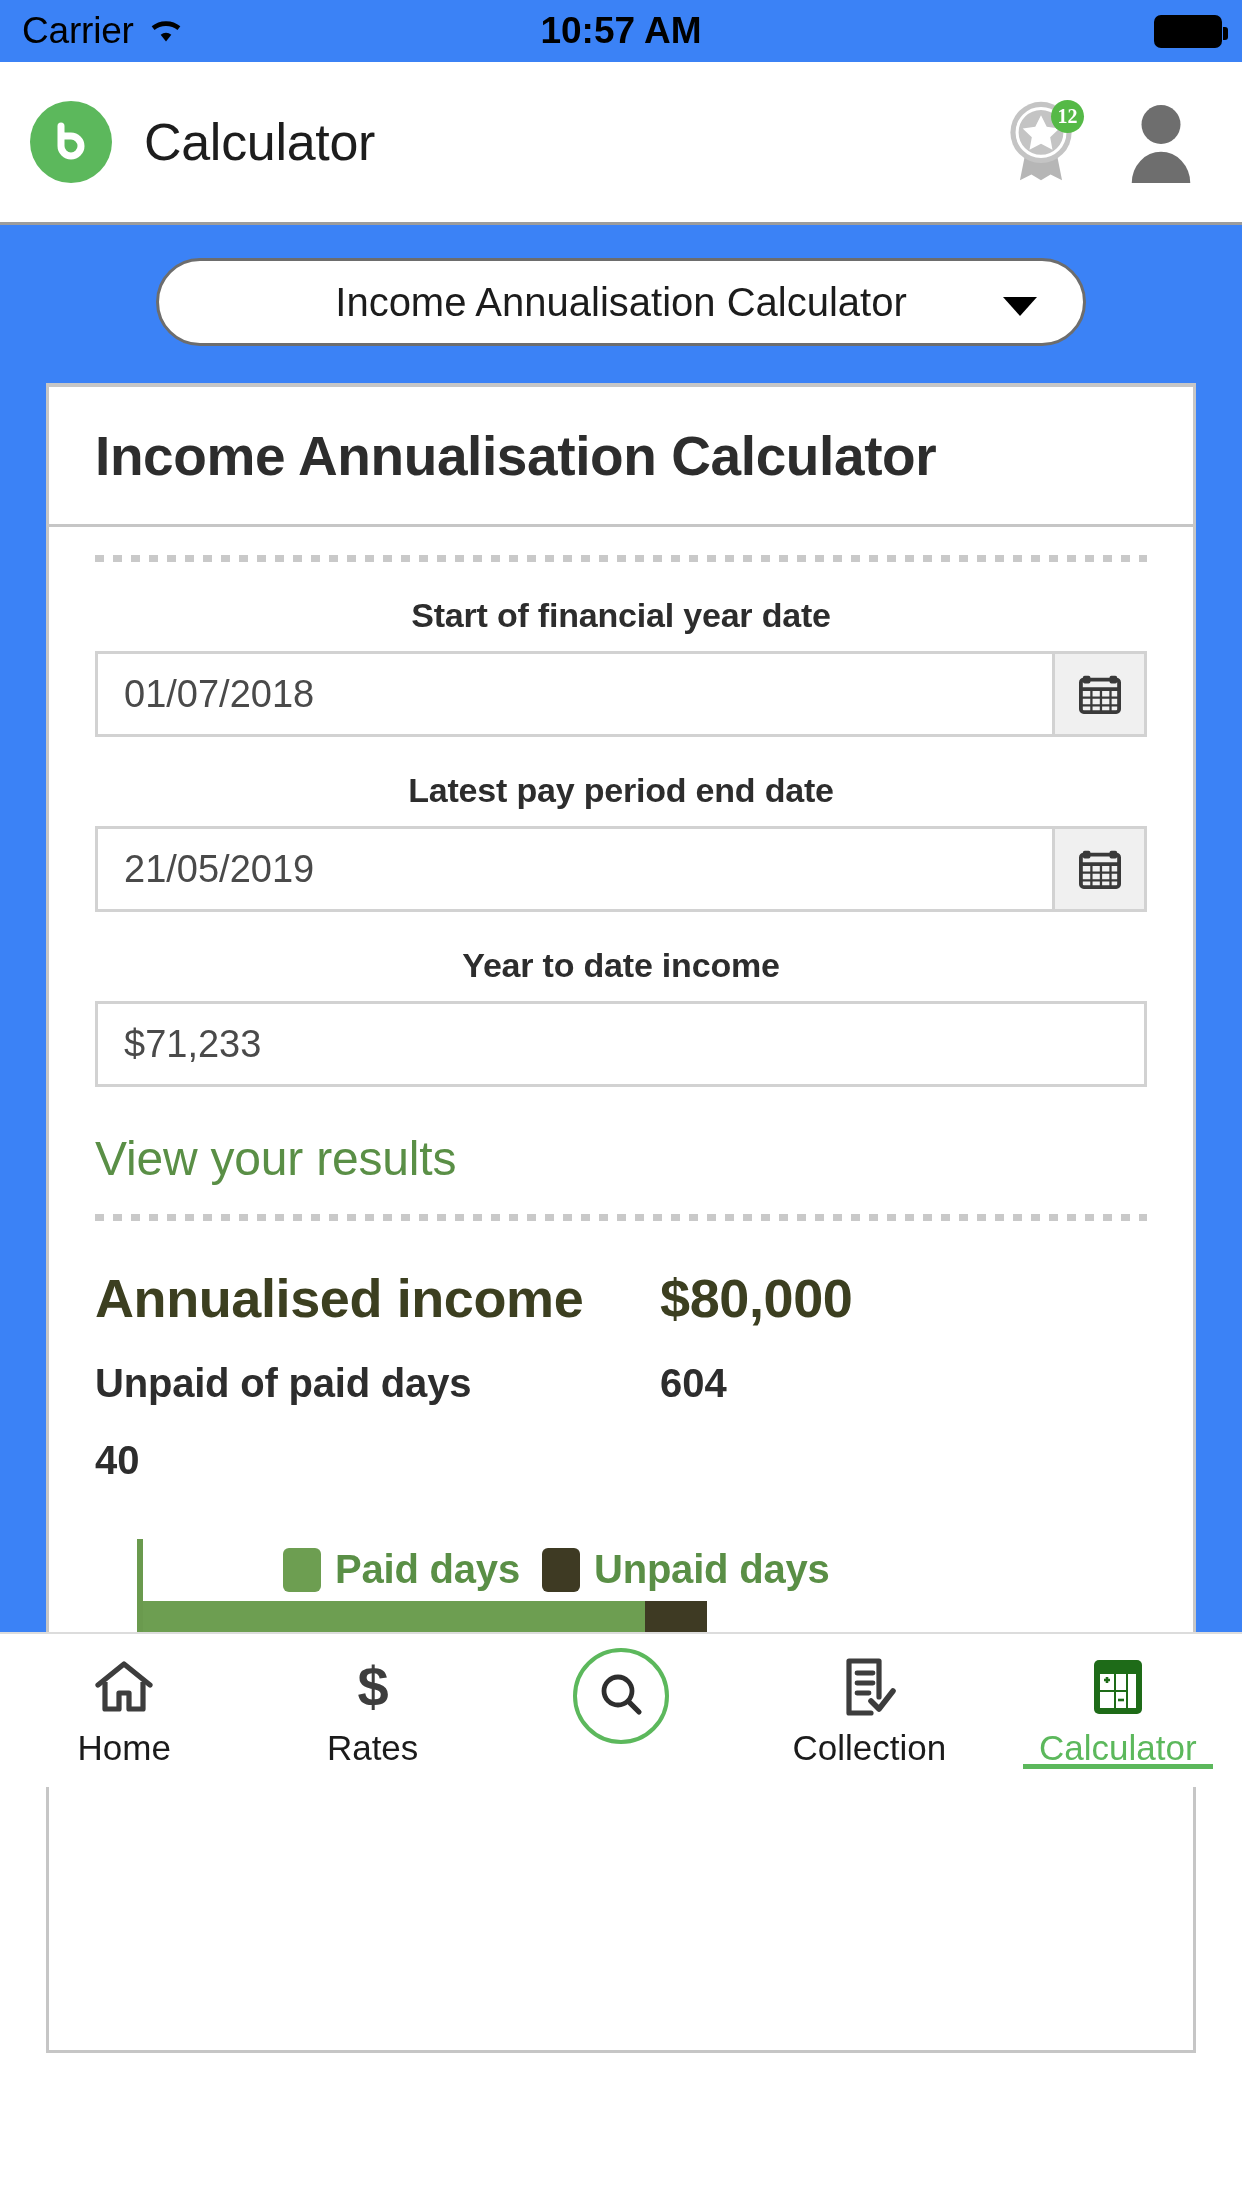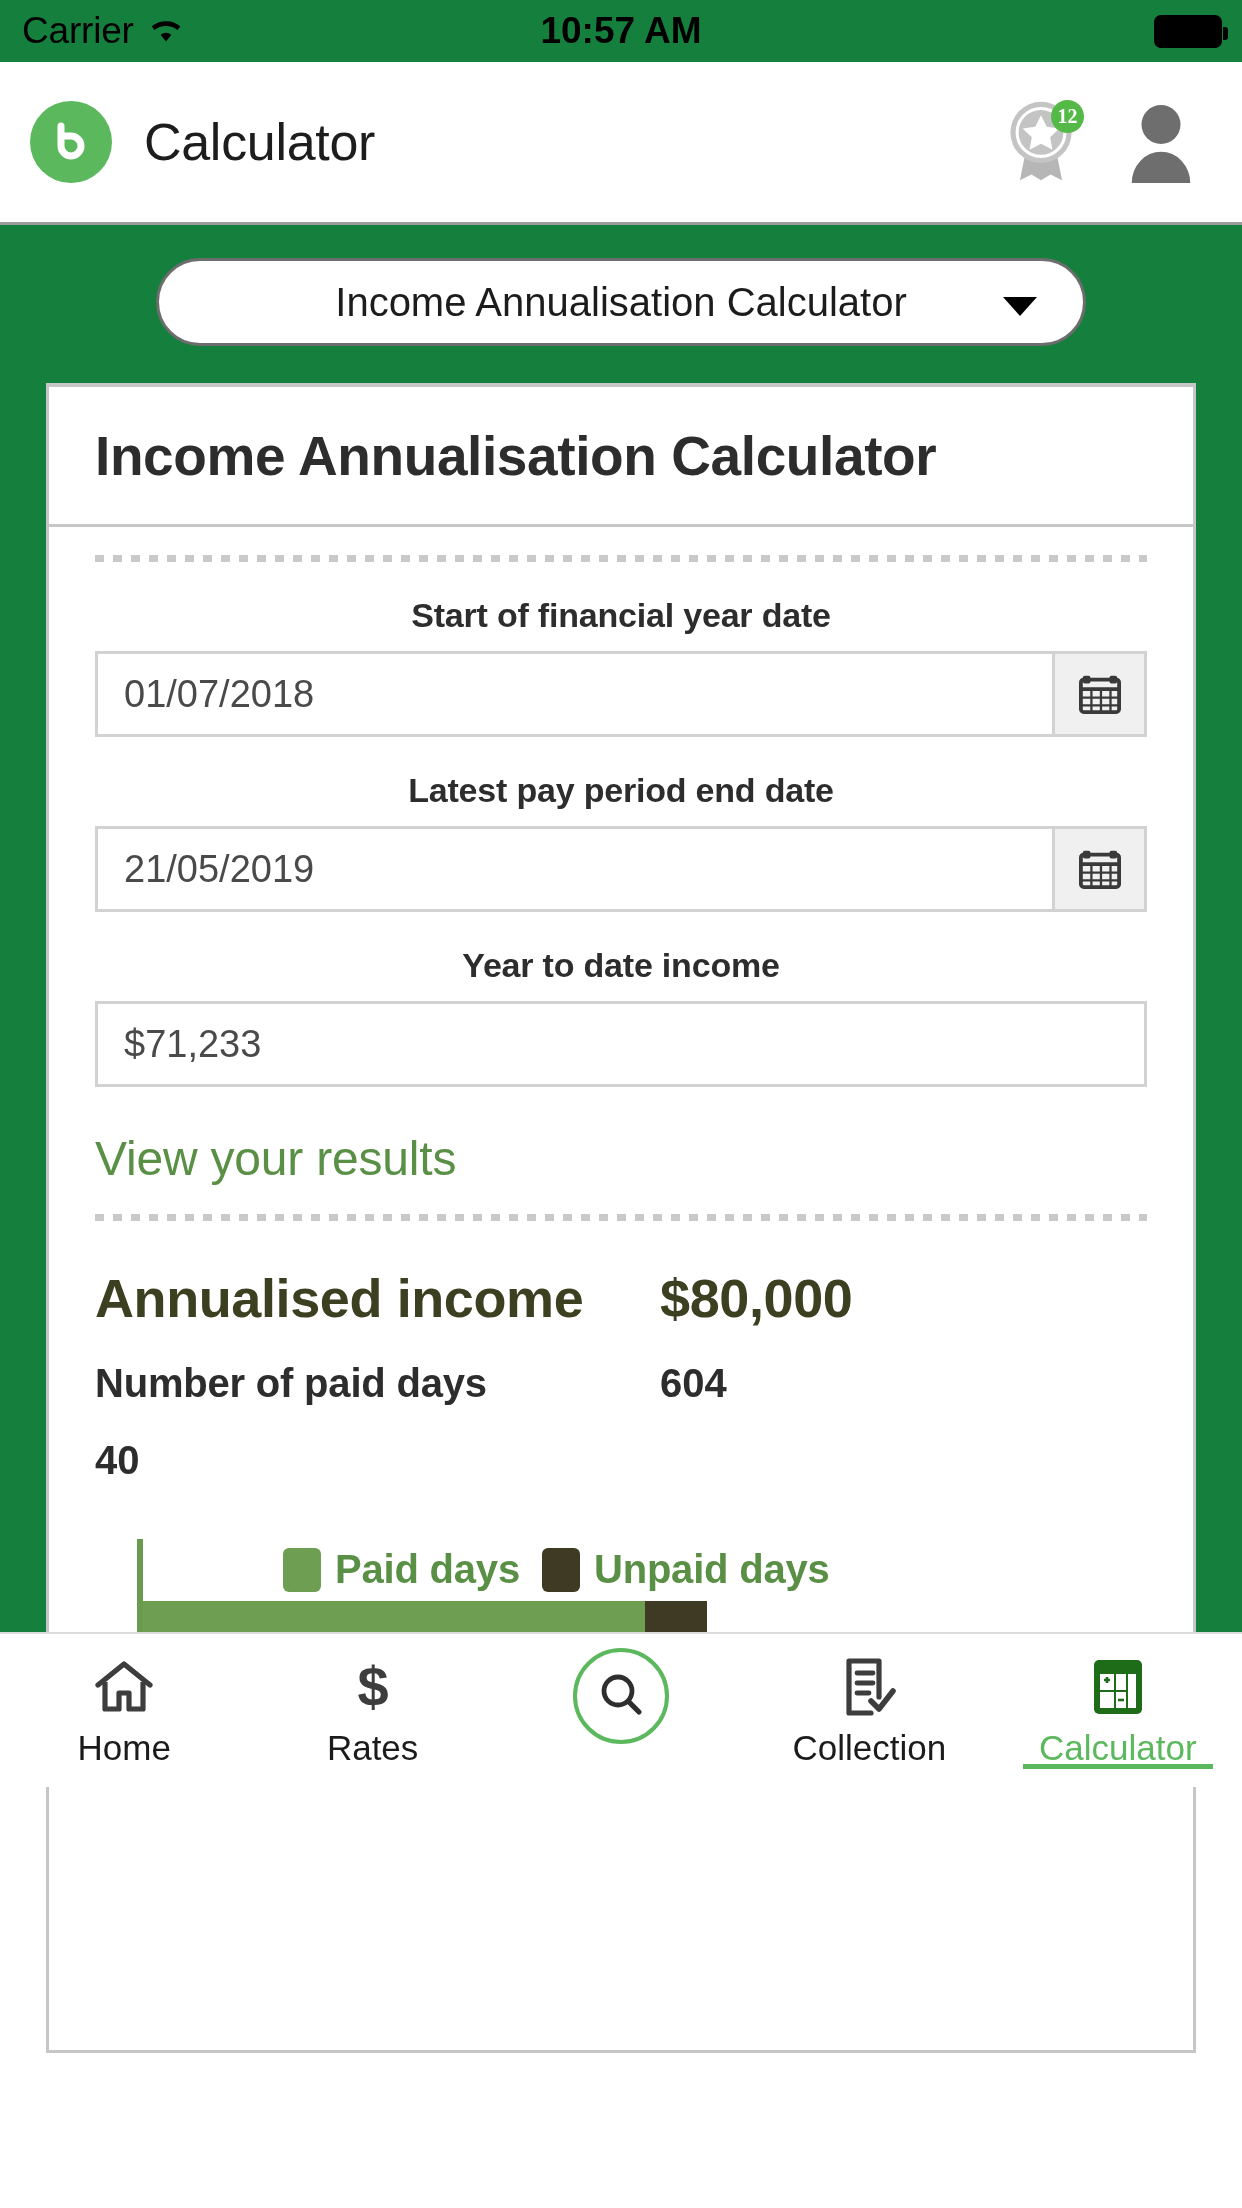--- a/index.html
+++ b/index.html
@@ -2,21 +2,21 @@
 <html><head>
 <meta charset="utf-8">
 <style>
   * { box-sizing: border-box; margin: 0; padding: 0; }
   html, body {
     width: 1242px; height: 2208px;
     background: #ffffff;
     font-family: "Liberation Sans", sans-serif;
     overflow: hidden;
   }
-  .phone { position: relative; width: 1242px; height: 1787px; background:#15803d; }
+  .phone { position: relative; width: 1242px; height: 1787px; background:#3b82f6; }
 
   
   .statusbar {
     position: absolute; top: 0; left: 0; width: 1242px; height: 62px;
     display: flex; align-items: center;
   }
   .sb-left { position:absolute; left: 22px; display:flex; align-items:center; gap:12px; }
   .sb-carrier { font-size: 37px; color:#000; letter-spacing:-0.2px; }
   .sb-time {
     position:absolute; left:0; width:1242px; text-align:center;
@@ -277,21 +277,21 @@
 
       <div class="section-head">View your results</div>
       <div class="dotted"></div>
 
       <div class="res-big">
         <div class="res-big-label">Annualised income</div>
         <div class="res-big-val">$80,000</div>
       </div>
 
       <div class="res-row">
-        <div class="res-label">Number of paid days</div>
+        <div class="res-label">Unpaid of paid days</div>
         <div class="res-val">604</div>
       </div>
 
       <div class="res-row">
         <div class="res-val">40</div>
       </div>
 
       <div class="chart">
         <div class="legend">
           <div class="lg-item">

